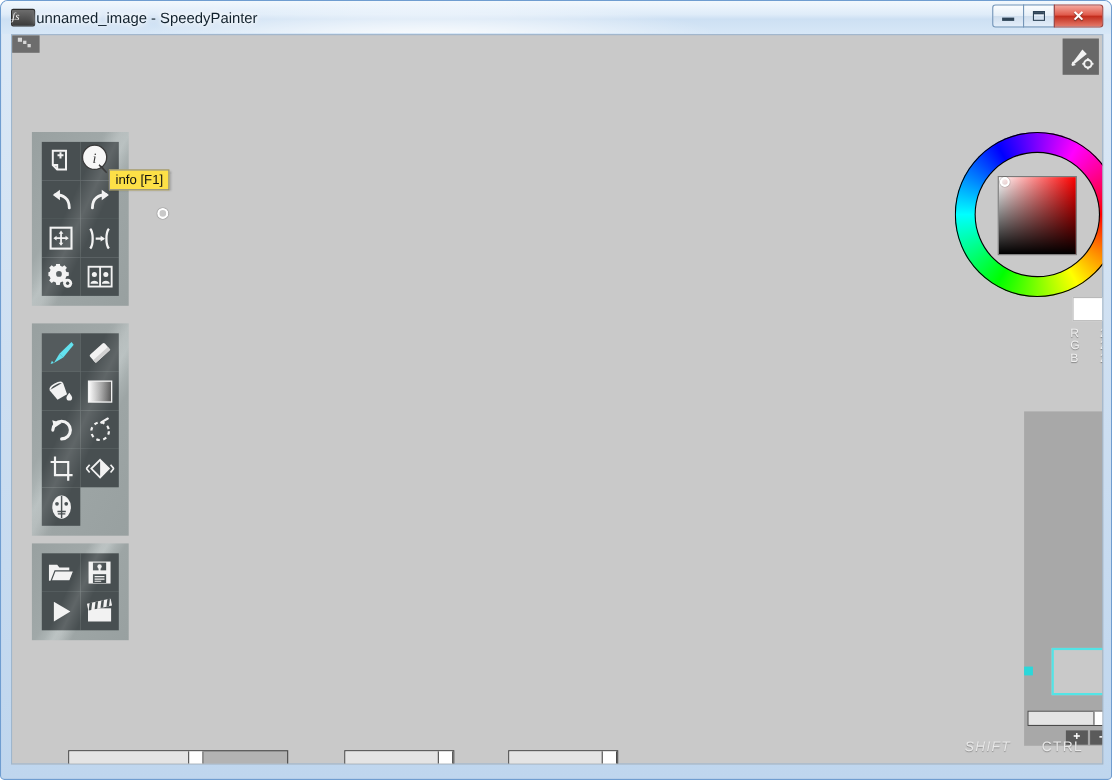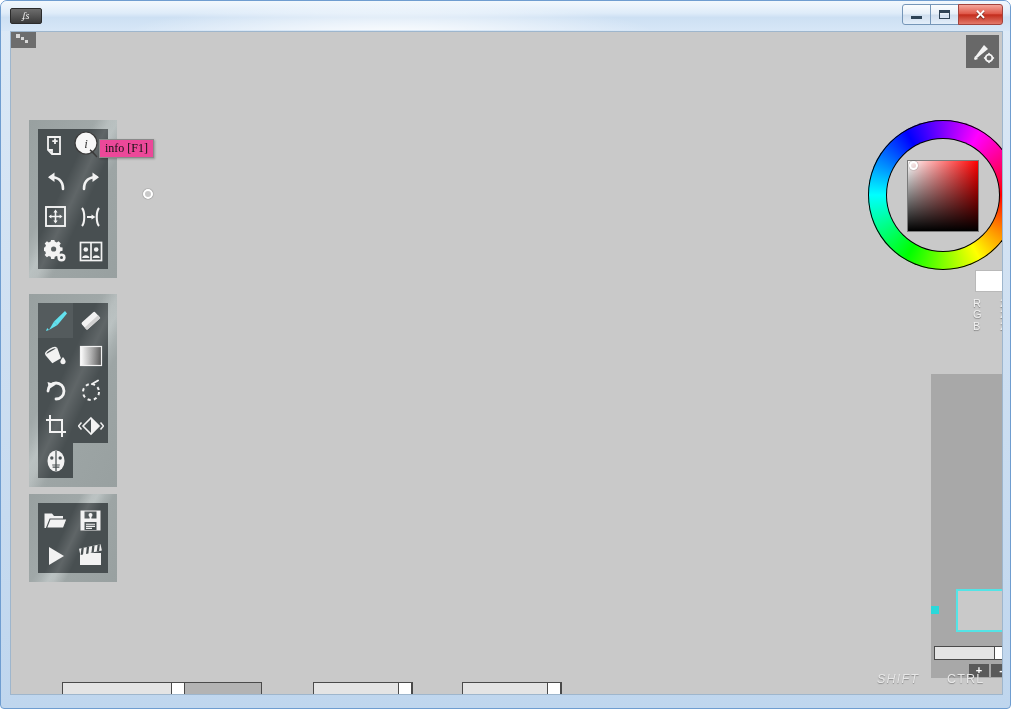--- a/index.html
+++ b/index.html
@@ -21,26 +21,26 @@
     position: absolute; left: 0; top: 0; width: 100%; height: 30px;
     border-radius: 6px 6px 0 0;
     background: linear-gradient(180deg, #f2f8fd 0%, #dfecf9 40%, #cde0f3 55%, #d7e7f7 100%);
   }
   #titlebar-sheen {
     position: absolute; left: 120px; top: 0; width: 540px; height: 29px;
     background: radial-gradient(ellipse at 50% 120%, rgba(255,255,255,.95) 0%, rgba(255,255,255,0) 70%);
     pointer-events: none;
   }
   #app-icon {
-    position: absolute; left: 9px; top: 7px; width: 32px; height: 16px;
+    position: absolute; left: 9px; top: 7px; width: 22px; height: 16px;
     background: linear-gradient(180deg,#6d6d6d,#3b3b3b);
     border: 1px solid #2b2b2b; border-radius: 2px;
     color: #f2f2f2; font-size: 10px; font-style: italic;
     font-family: "Liberation Serif", serif;
-    text-align: center; line-height: 14px;
+    line-height: 14px;
   }
   #window-title {
     position: absolute; left: 32px; top: 7px; height: 17px;
     font-size: 13.5px; color: #12222e; line-height: 17px;
     text-shadow: 0 0 4px #ffffff, 0 0 7px #ffffff, 0 0 10px #ffffff;
     white-space: nowrap;
   }
 
   
   .wbtn {
@@ -109,26 +109,25 @@
 
   
   .panel::after{
     content:""; position:absolute; left:0; top:0; right:0; bottom:0;
     background: linear-gradient(115deg, rgba(255,255,255,0) 40%, rgba(255,255,255,.13) 50%, rgba(255,255,255,0) 60%);
     pointer-events:none;
   }
 
   
   #tooltip-info {
-    position: absolute; left: 88px; top: 107px; height: 19px;
-    background: #ec4899; border: 1px solid #8a8a8a;
+    position: absolute; left: 88px; top: 122px; height: 19px;
+    background: #fde047; border: 1px solid #8a8a8a;
     font-size: 12px; color: #111; line-height: 17px; padding: 0 5px;
     white-space: nowrap; z-index: 40;
     box-shadow: 1px 1px 2px rgba(0,0,0,.25);
-    font-family: Liberation Serif, serif;
   }
   #tooltip-bubble {
     position: absolute; left: 62px; top: 99px; width: 28px; height: 28px; z-index: 41;
   }
 
   
   #color-picker { position: absolute; left: 857px; top: 88px; width: 150px; height: 150px; }
   #hue-ring {
     position: absolute; left: 0; top: 0; width: 150px; height: 150px; border-radius: 50%;
     background: conic-gradient(from 90deg,
@@ -221,20 +220,21 @@
   #mod-ctrl  { left: 936px; }
 </style>
 </head>
 <body>
 
 <div id="window-frame">
 
   <div id="titlebar">
     <div id="titlebar-sheen"></div>
     <div id="app-icon">ʄs</div>
+    <div id="window-title">unnamed_image - SpeedyPainter</div>
 
     <div class="wbtn" id="btn-min">
       <span class="glyph-min"></span>
     </div>
     <div class="wbtn" id="btn-max">
       <span class="glyph-max">
           <i></i>
         </span>
     </div>
     <div class="wbtn" id="btn-close">

